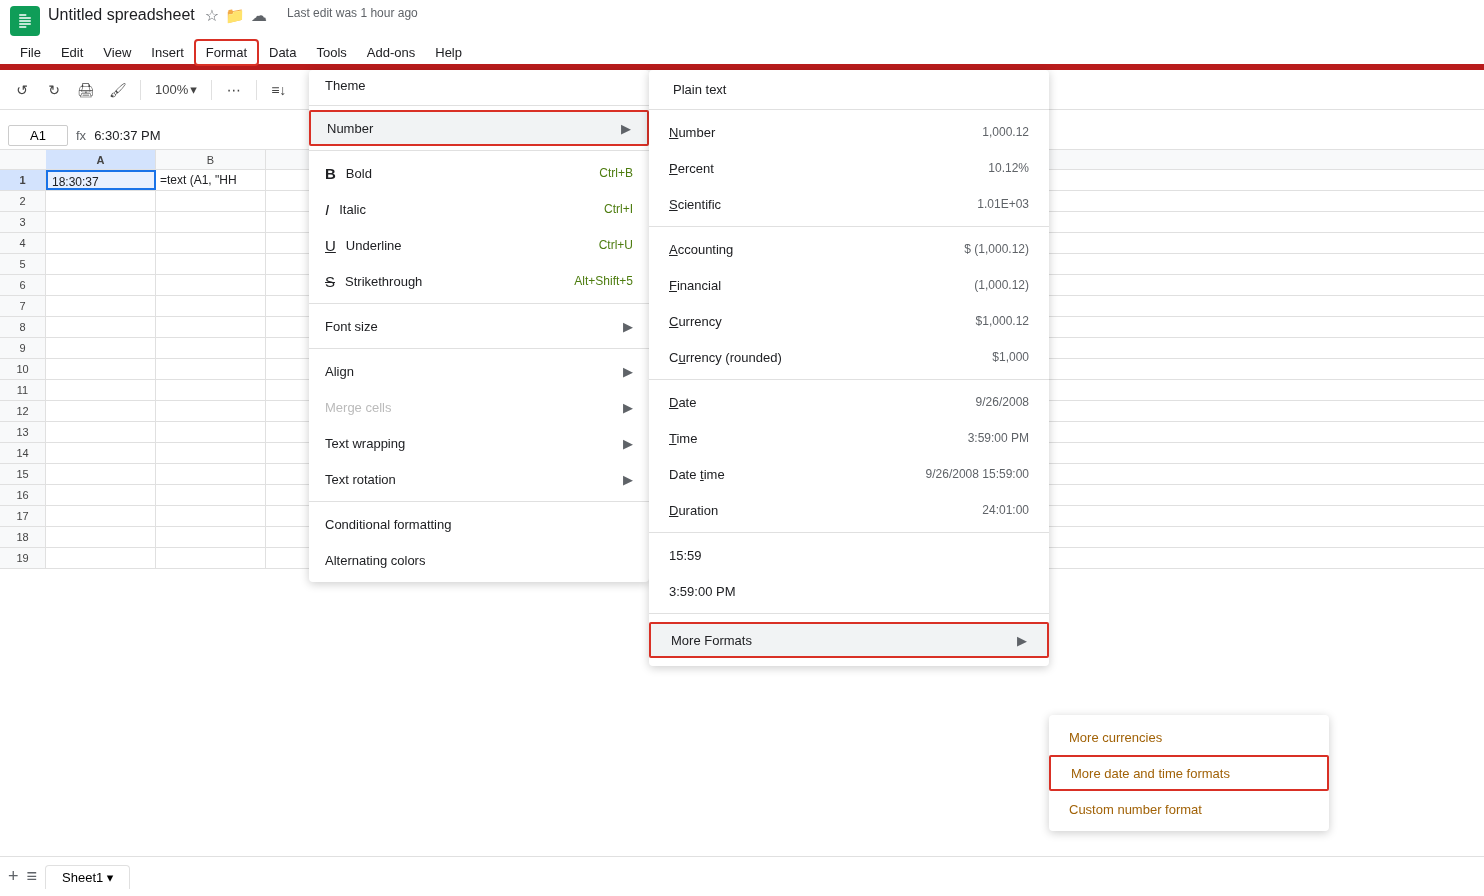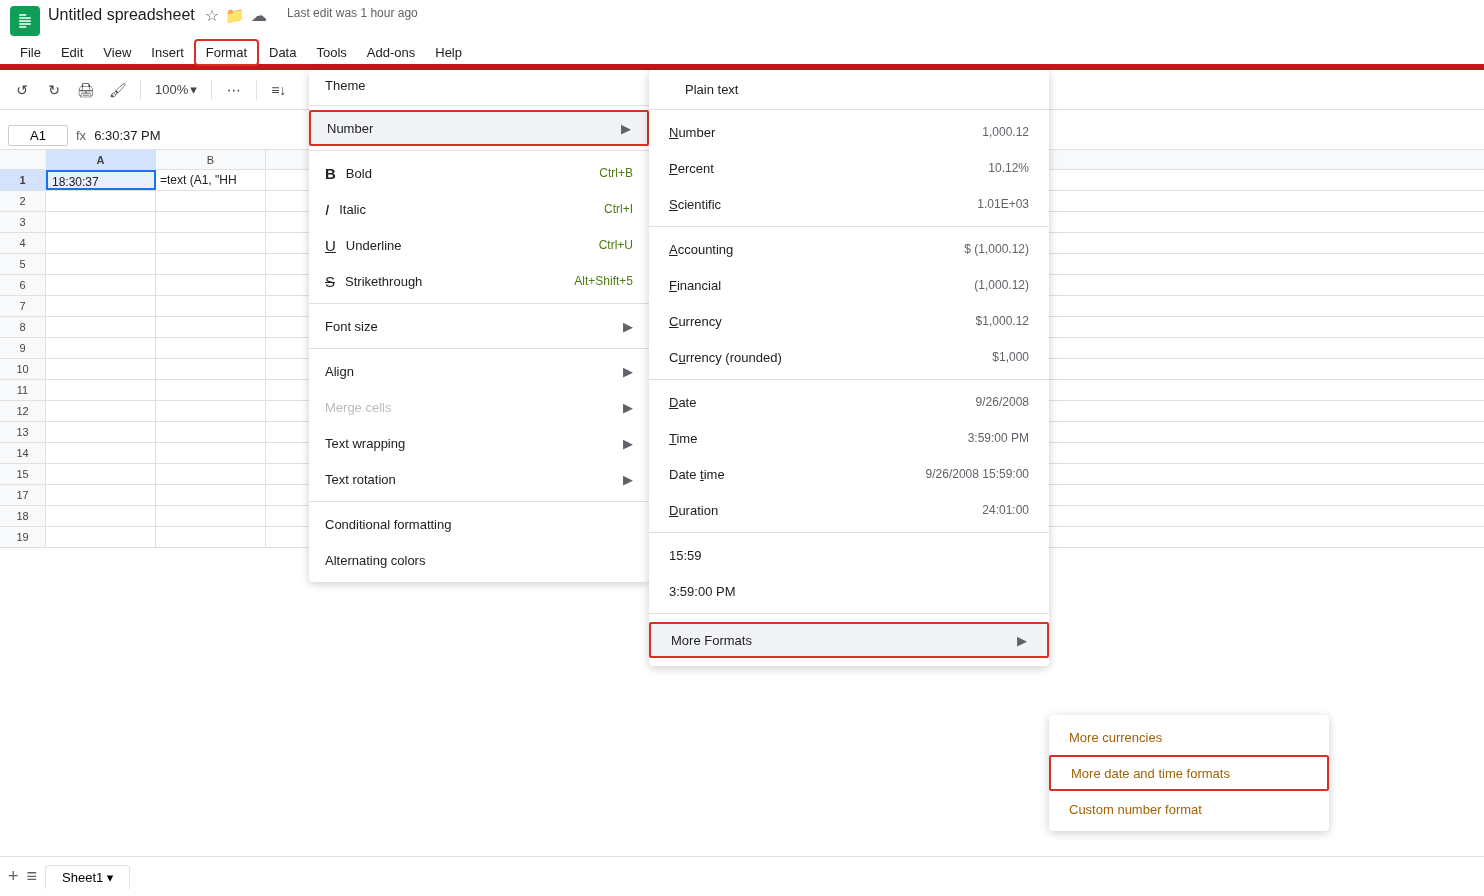--- a/index.html
+++ b/index.html
@@ -134,21 +134,21 @@
       padding: 4px 0;
     }
     .num-row {
       display: flex; align-items: center; padding: 6px 20px; cursor: pointer; min-height: 36px;
       color: #202124; font-size: 13px;
     }
     .num-row .num-label { flex: 1; }
     .num-row .num-value { color: #5f6368; font-size: 12px; margin-left: auto; min-width: 120px; text-align: right; }
     .num-divider { height: 1px; background: #e0e0e0; margin: 4px 0; }
     .plain-text-row {
-      padding: 8px 36px; font-size: 13px; color: #202124; cursor: pointer;
+      padding: 8px 24px; font-size: 13px; color: #202124; cursor: pointer;
     }
     .more-formats-row {
       display: flex; align-items: center; padding: 6px 20px; cursor: pointer; min-height: 36px;
       background: #f1f3f4; border: 2px solid #d93025; border-radius: 2px; color: #202124; font-size: 13px;
     }
     .more-formats-row .label { flex: 1; font-weight: 500; }
     .more-formats-row .arrow { color: #5f6368; }
 
     
     .third-submenu {
@@ -416,20 +416,32 @@
         <div class="cell"></div>
         <div class="cell"></div>
         <div class="cell"></div>
         <div class="cell"></div>
         <div class="cell"></div>
         <div class="cell"></div>
         <div class="cell"></div>
         <div class="cell"></div>
       </div>
       <div class="row">
+        <div class="row-num">16</div>
+        <div class="cell"></div>
+        <div class="cell"></div>
+        <div class="cell"></div>
+        <div class="cell"></div>
+        <div class="cell"></div>
+        <div class="cell"></div>
+        <div class="cell"></div>
+        <div class="cell"></div>
+        <div class="cell"></div>
+      </div>
+      <div class="row">
         <div class="row-num">17</div>
         <div class="cell"></div>
         <div class="cell"></div>
         <div class="cell"></div>
         <div class="cell"></div>
         <div class="cell"></div>
         <div class="cell"></div>
         <div class="cell"></div>
         <div class="cell"></div>
         <div class="cell"></div>

